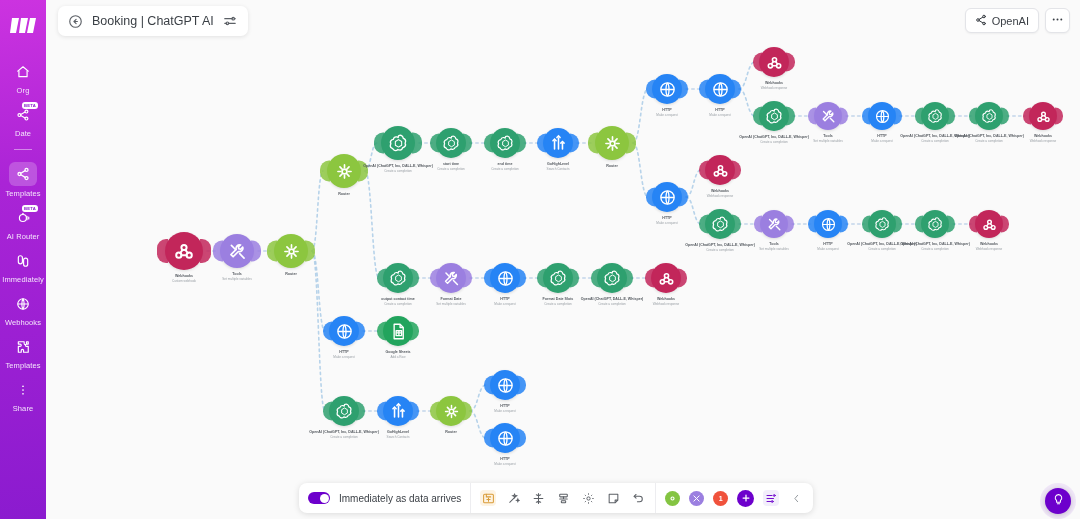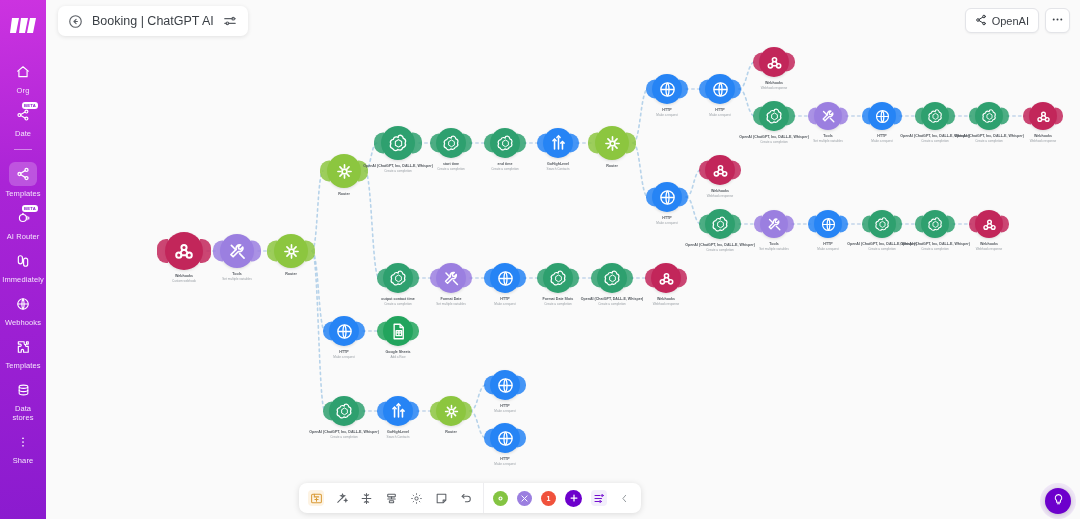--- a/index.html
+++ b/index.html
@@ -207,31 +207,20 @@
 
   <div class="nav-item">
     <div class="nav-ico">
       <svg width="14" height="14" viewBox="0 0 24 24" fill="none" stroke="#fff" stroke-width="2" stroke-linejoin="round">
           <path d="M10 3h4v3a2 2 0 1 0 4 0V3h3v4h-3a2 2 0 1 0 0 4h3v10H13v-3a2 2 0 1 0-4 0v3H4V11h3a2 2 0 1 0 0-4H4V3h6z"></path>
         </svg>
     </div>
     <div class="nav-label">Templates</div>
   </div>
 
-  <div class="nav-item">
-    <div class="nav-ico">
-      <svg width="13" height="14" viewBox="0 0 24 24" fill="none" stroke="#fff" stroke-width="2">
-          <ellipse cx="12" cy="6" rx="8" ry="3"></ellipse>
-          <path d="M4 6v12c0 1.7 3.6 3 8 3s8-1.3 8-3V6"></path>
-          <path d="M4 12c0 1.7 3.6 3 8 3s8-1.3 8-3"></path>
-        </svg>
-    </div>
-    <div class="nav-label" style="white-space:pre-line">Data
-stores</div>
-  </div>
 
   <div class="nav-item">
     <div class="nav-ico">
       <svg width="12" height="14" viewBox="0 0 24 24" fill="#fff">
           <circle cx="12" cy="4.5" r="1.7"></circle>
           <circle cx="12" cy="12" r="1.7"></circle>
           <circle cx="12" cy="19.5" r="1.7"></circle>
         </svg>
     </div>
     <div class="nav-label">Share</div>
@@ -808,20 +797,24 @@
           <circle cx="5" cy="12" r="1.8"></circle>
           <circle cx="12" cy="12" r="1.8"></circle>
           <circle cx="19" cy="12" r="1.8"></circle>
         </svg>
     </span>
   </div>
 </div>
 
 <div id="toolbar">
 
+  <div class="tsec">
+    <div class="toggle"></div>
+    <span class="tlabel">Immediately as data arrives</span>
+  </div>
 
   <div class="tsec">
     <span class="tico hl">
       <svg width="13" height="13" viewBox="0 0 24 24" fill="none" stroke="#d99b37" stroke-width="1.9" stroke-linecap="round">
           <rect x="3" y="4" width="18" height="16" rx="2"></rect>
           <path d="M8 4v5h8"></path>
           <path d="M12 11v6M9 14h6"></path>
         </svg>
     </span>
     <span class="tico">

